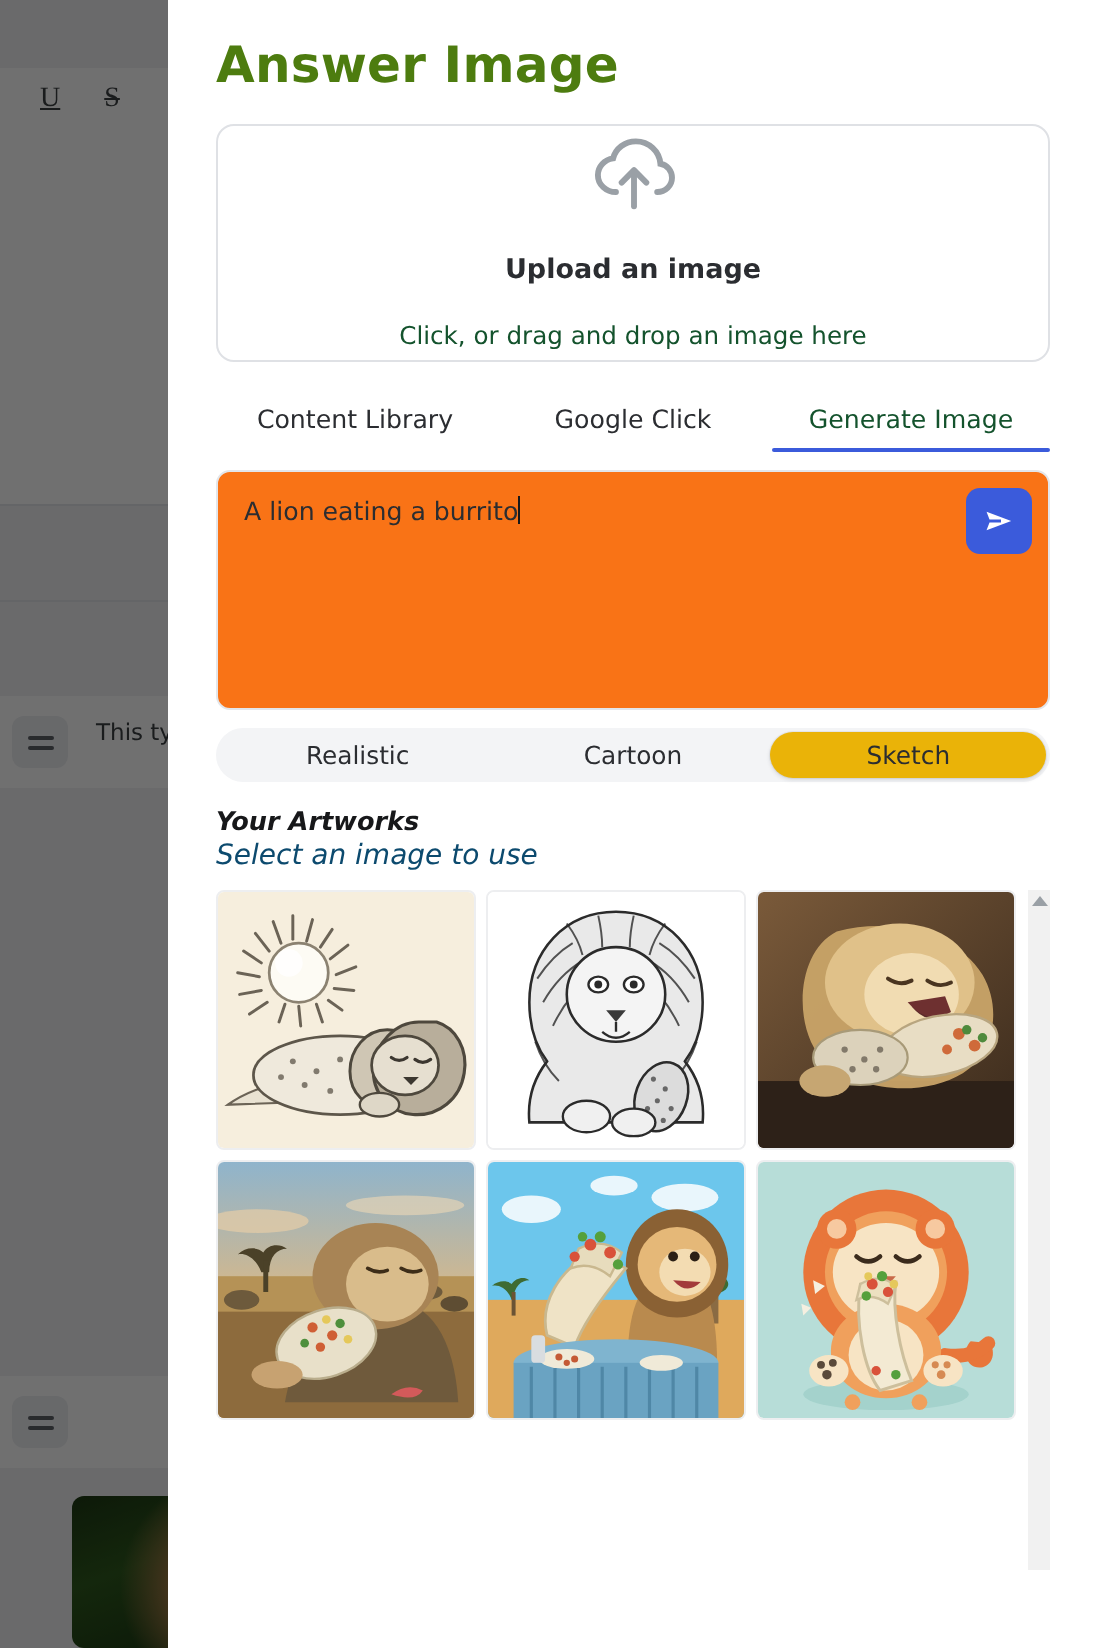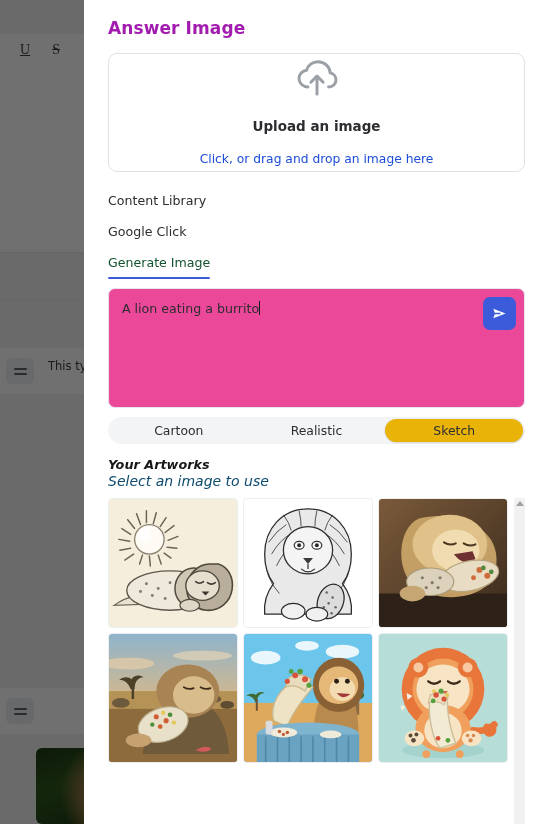--- a/index.html
+++ b/index.html
@@ -75,47 +75,46 @@
   
   #panel {
     position: absolute;
     left: 84px; top: 0;
     width: 465px; height: 824px;
     background: #ffffff;
     overflow: hidden;
   }
 
   .panel-title {
-    font-size: 17px; font-weight: bold; color: #a21caf;
+    font-size: 25px; font-weight: bold; color: #4d7c0f;
     letter-spacing: .1px;
     padding: 18px 18px 0 24px;
   }
 
   
   .dropzone {
     margin: 15px 24px 0 24px;
     height: 119px;
     border: 1px solid #dfe1e5;
     border-radius: 9px;
     background: #fff;
     display: flex; flex-direction: column;
     align-items: center; justify-content: center;
     gap: 17px;
     cursor: pointer;
   }
   .dz-icon { width: 46px; height: 38px; display: block; margin-bottom: 4px; }
   .dz-title { font-size: 13.5px; font-weight: bold; color: #2b2d31; }
-  .dz-sub   { font-size: 12.3px; color: #1d4ed8; margin-top: 1px; }
+  .dz-sub   { font-size: 12.3px; color: #14532d; margin-top: 1px; }
 
   
   .tabs {
     margin: 14px 24px 0 24px;
-    display: flex; align-items: flex-start;
+    display: flex; align-items: center;
     position: relative;
-    flex-direction: column;
   }
   .tab {
     flex: 1 1 0;
     text-align: center;
     font-size: 12.6px;
     color: #2b2d31;
     padding: 7px 0 9px 0;
     cursor: pointer;
     position: relative;
     white-space: nowrap;
@@ -127,21 +126,21 @@
     height: 2.5px; background: #3b5bdb; border-radius: 2px;
   }
 
   
   .prompt-wrap {
     margin: 9px 24px 0 24px;
     height: 120px;
     border: 1px solid #e3e6ea;
     border-radius: 7px;
     position: relative;
-    background: #ec4899;
+    background: #f97316;
   }
   .prompt-text {
     position: absolute; left: 13px; top: 11px;
     right: 58px;
     font-size: 12.6px; color: #2b2d31;
     line-height: 17px;
     white-space: pre-wrap;
     cursor: text;
   }
   .caret {
@@ -290,22 +289,22 @@
     <button class="send-btn">
       <span>
         <svg viewBox="0 0 24 24" fill="#ffffff">
           <path d="M3.2 5.4 20.6 12 3.2 18.6l2.1-5.6h8.1v-2H5.3z"></path>
         </svg>
       </span>
     </button>
   </div>
 
   <div class="seg">
+    <div class="seg-item">Realistic</div>
     <div class="seg-item">Cartoon</div>
-    <div class="seg-item">Realistic</div>
     <div class="seg-item selected">Sketch</div>
   </div>
 
   <div class="art-head">
     <div class="art-title">Your Artworks</div>
     <div class="art-sub">Select an image to use</div>
   </div>
 
   <div class="art-scroll">
     <div class="art-grid">

